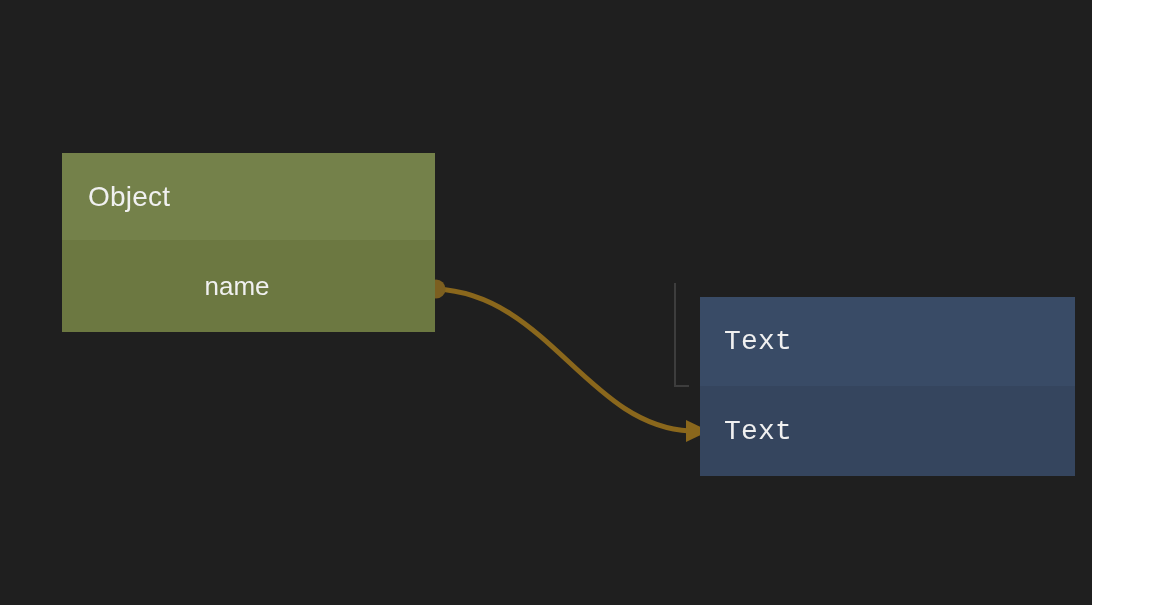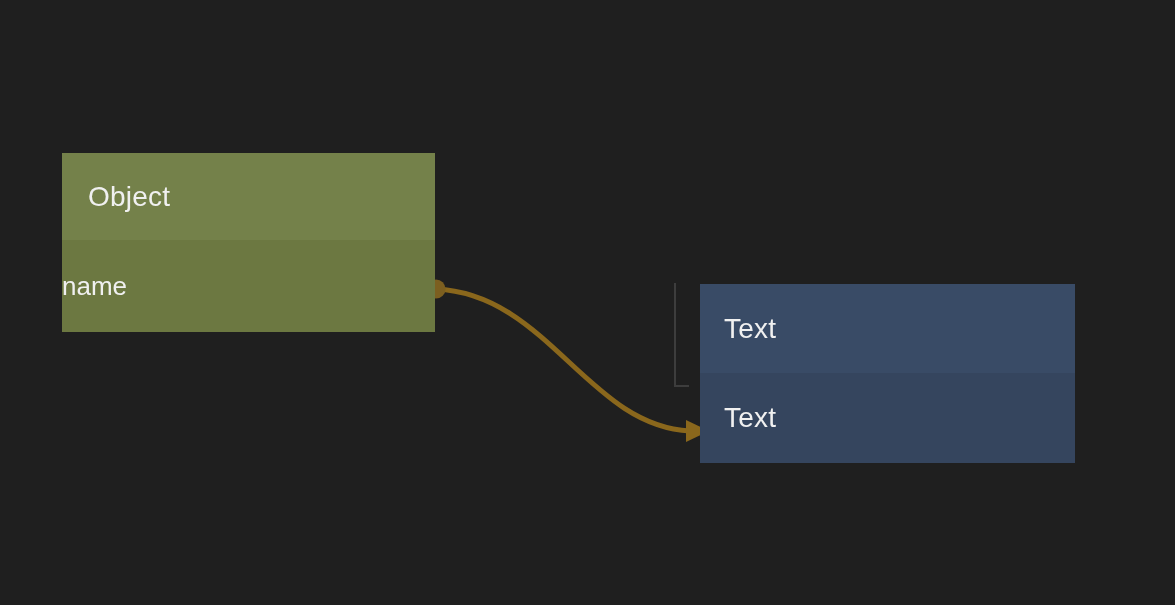--- a/index.html
+++ b/index.html
@@ -15,21 +15,21 @@
     --label: #f0f0f0;
   }
   * { margin: 0; padding: 0; box-sizing: border-box; }
   html, body {
     width: 1175px; height: 605px;
     overflow: hidden;
     font-family: "Liberation Sans", "DejaVu Sans", sans-serif;
   }
   .canvas {
     position: relative;
-    width: 1175px; height: 605px;
+    width: 1092px; height: 605px;
     background: var(--canvas-bg);
     padding-left: 48px;
   }
   svg.overlay {
     position: absolute;
     left: 0; top: 0;
     width: 1175px; height: 605px;
     pointer-events: none;
   }
   .tree-line {
@@ -52,41 +52,41 @@
   .node-object { left: 62px; top: 153px; width: 373px; height: 179px; }
   .object-header {
     height: 87px;
     background: var(--object-header);
     display: flex; align-items: center;
     padding-left: 26px;
   }
   .object-body {
     height: 92px;
     background: var(--object-body);
-    display: flex; align-items: center; justify-content: flex-start;
+    display: flex; align-items: center; justify-content: center;
     padding-right: 23px;
   }
   .node-title {
     font-size: 28px;
     font-weight: 400;
     color: var(--label);
     letter-spacing: 0.2px;
   }
   .port-label { font-size: 26px; color: var(--label); }
 
   
   .node-group {
     left: 650px; top: 181px; width: 375px; height: 90px;
     background: var(--group-fill);
     display: flex; align-items: center;
     padding-left: 26px;
   }
 
   
-  .node-text { left: 700px; top: 284px; width: 375px; height: 179px; }
+  .node-text { left: 700px; top: 297px; width: 375px; height: 179px; font-family: Liberation Mono, monospace; }
   .text-row-1 {
     height: 89px;
     background: var(--text-row1);
     display: flex; align-items: center;
     padding-left: 24px;
   }
   .text-row-2 {
     height: 90px;
     background: var(--text-row2);
     display: flex; align-items: center;

